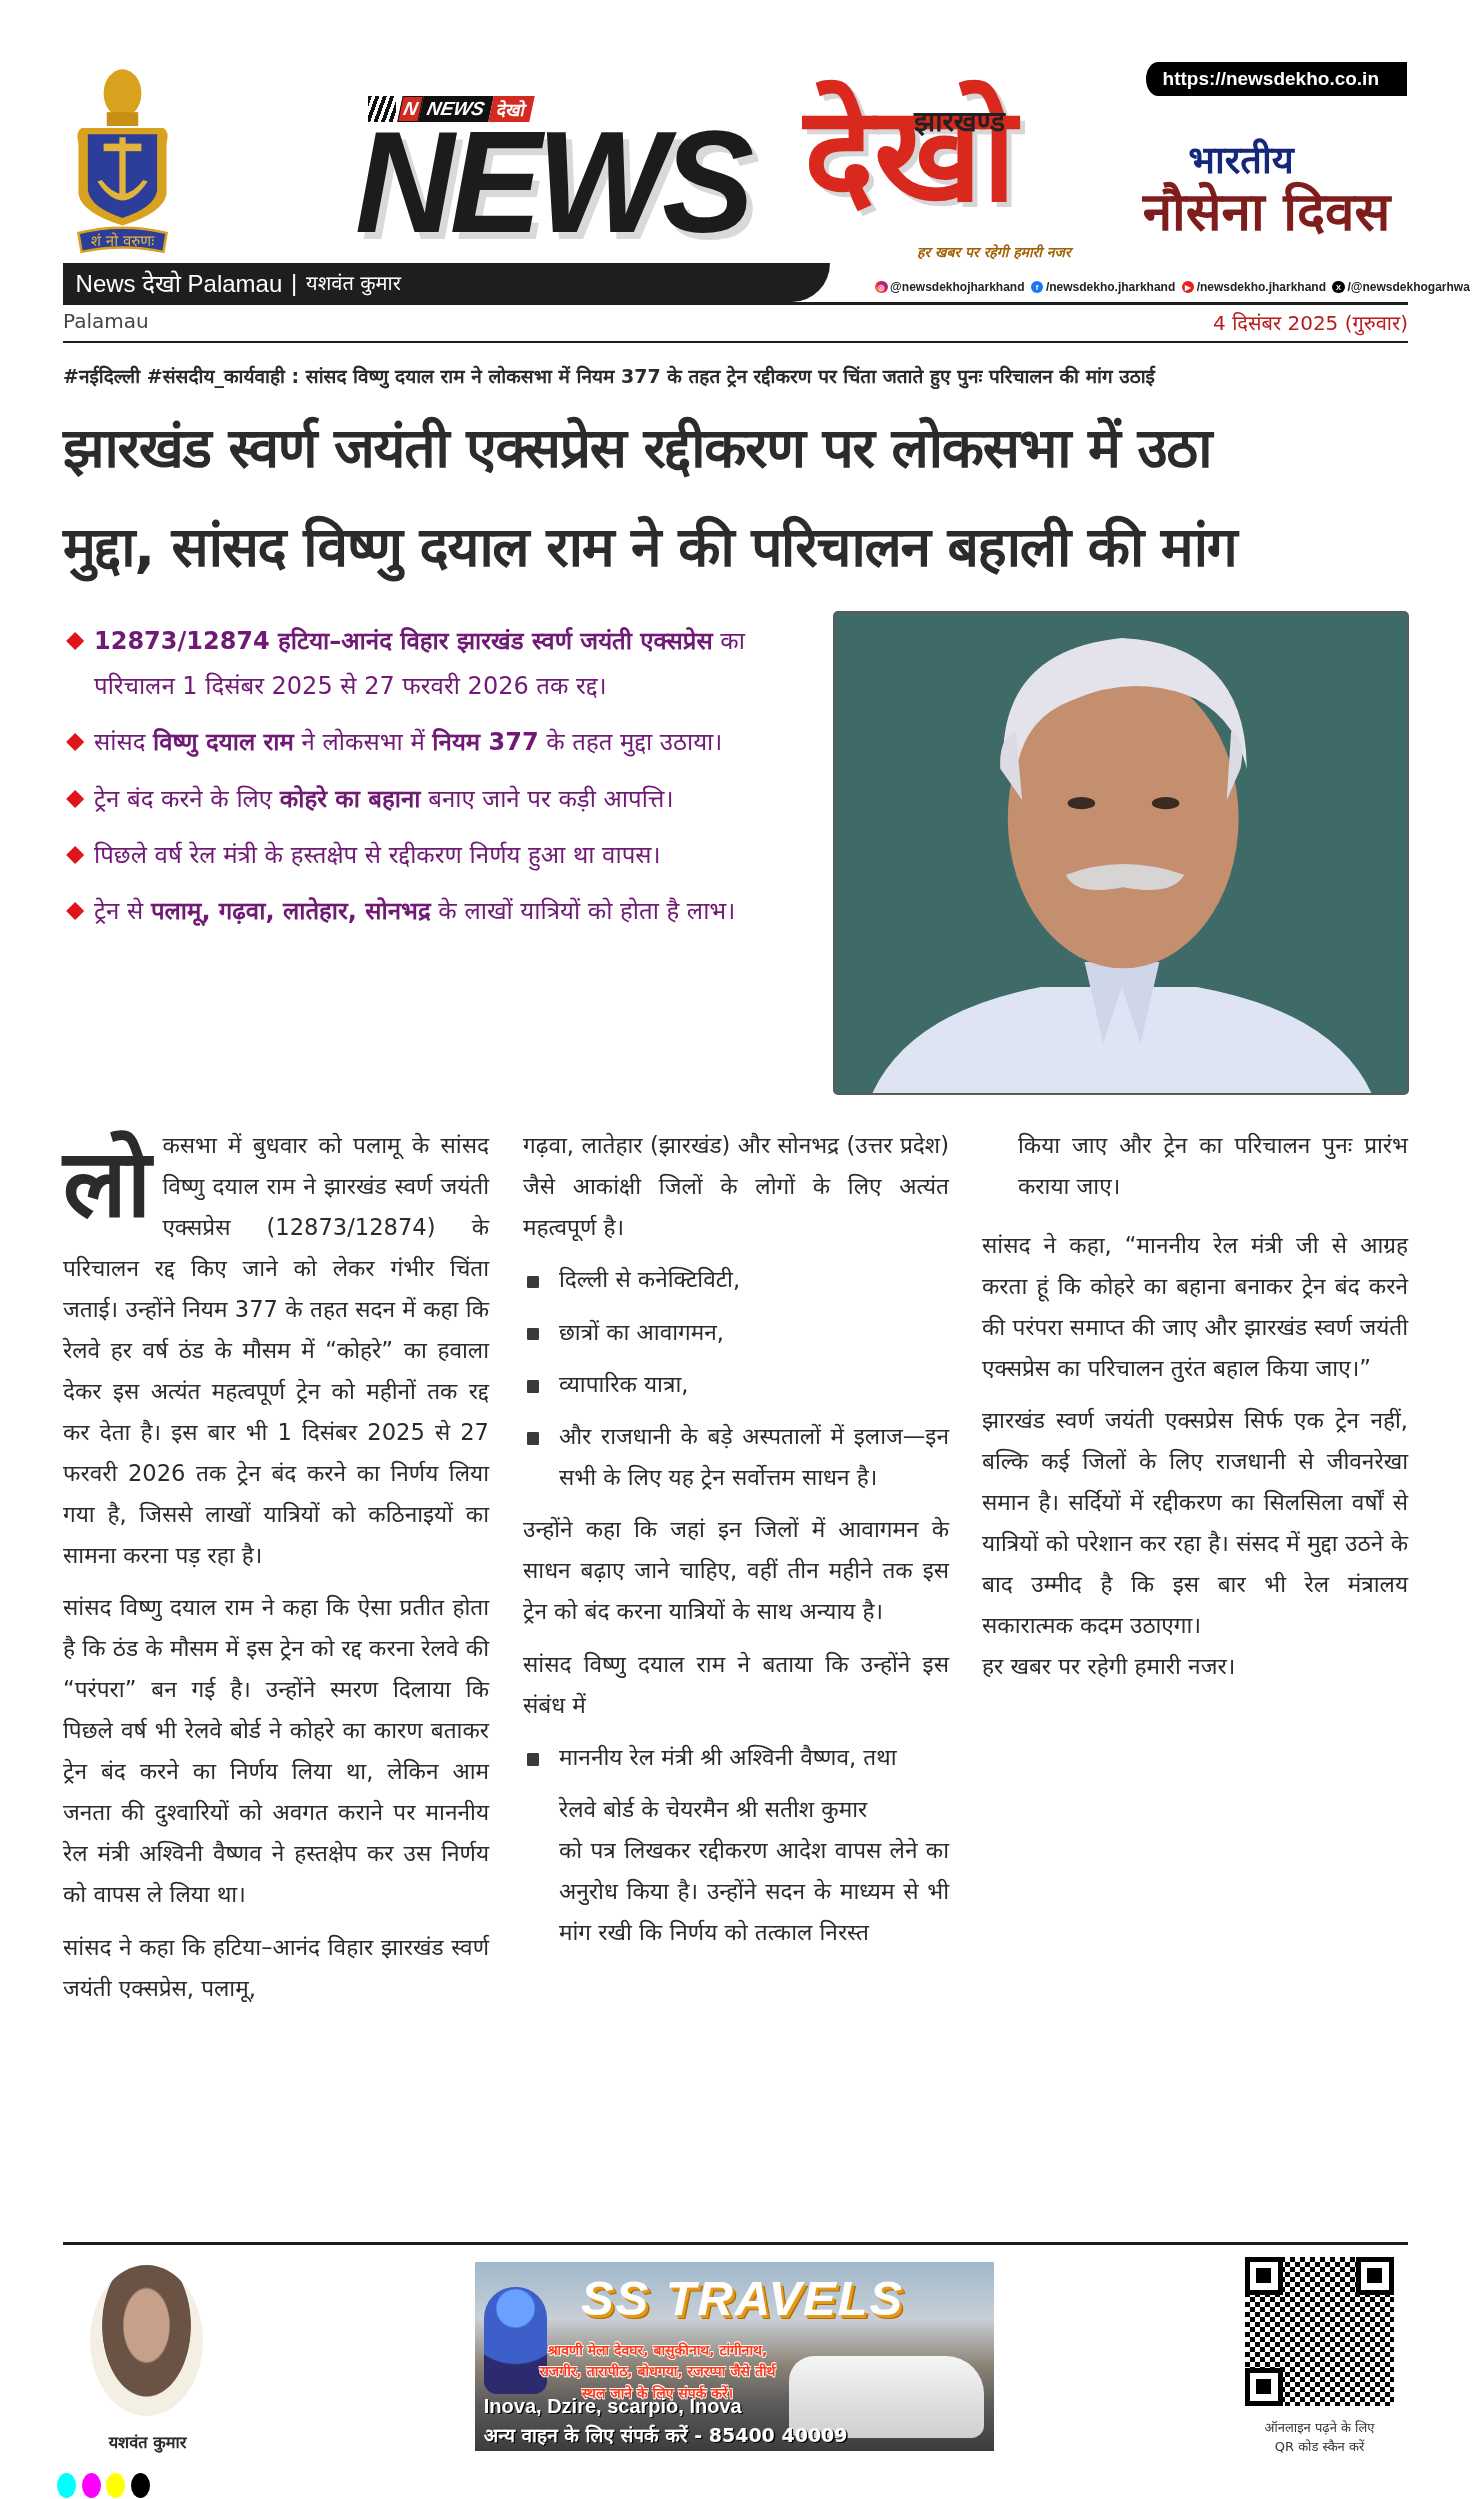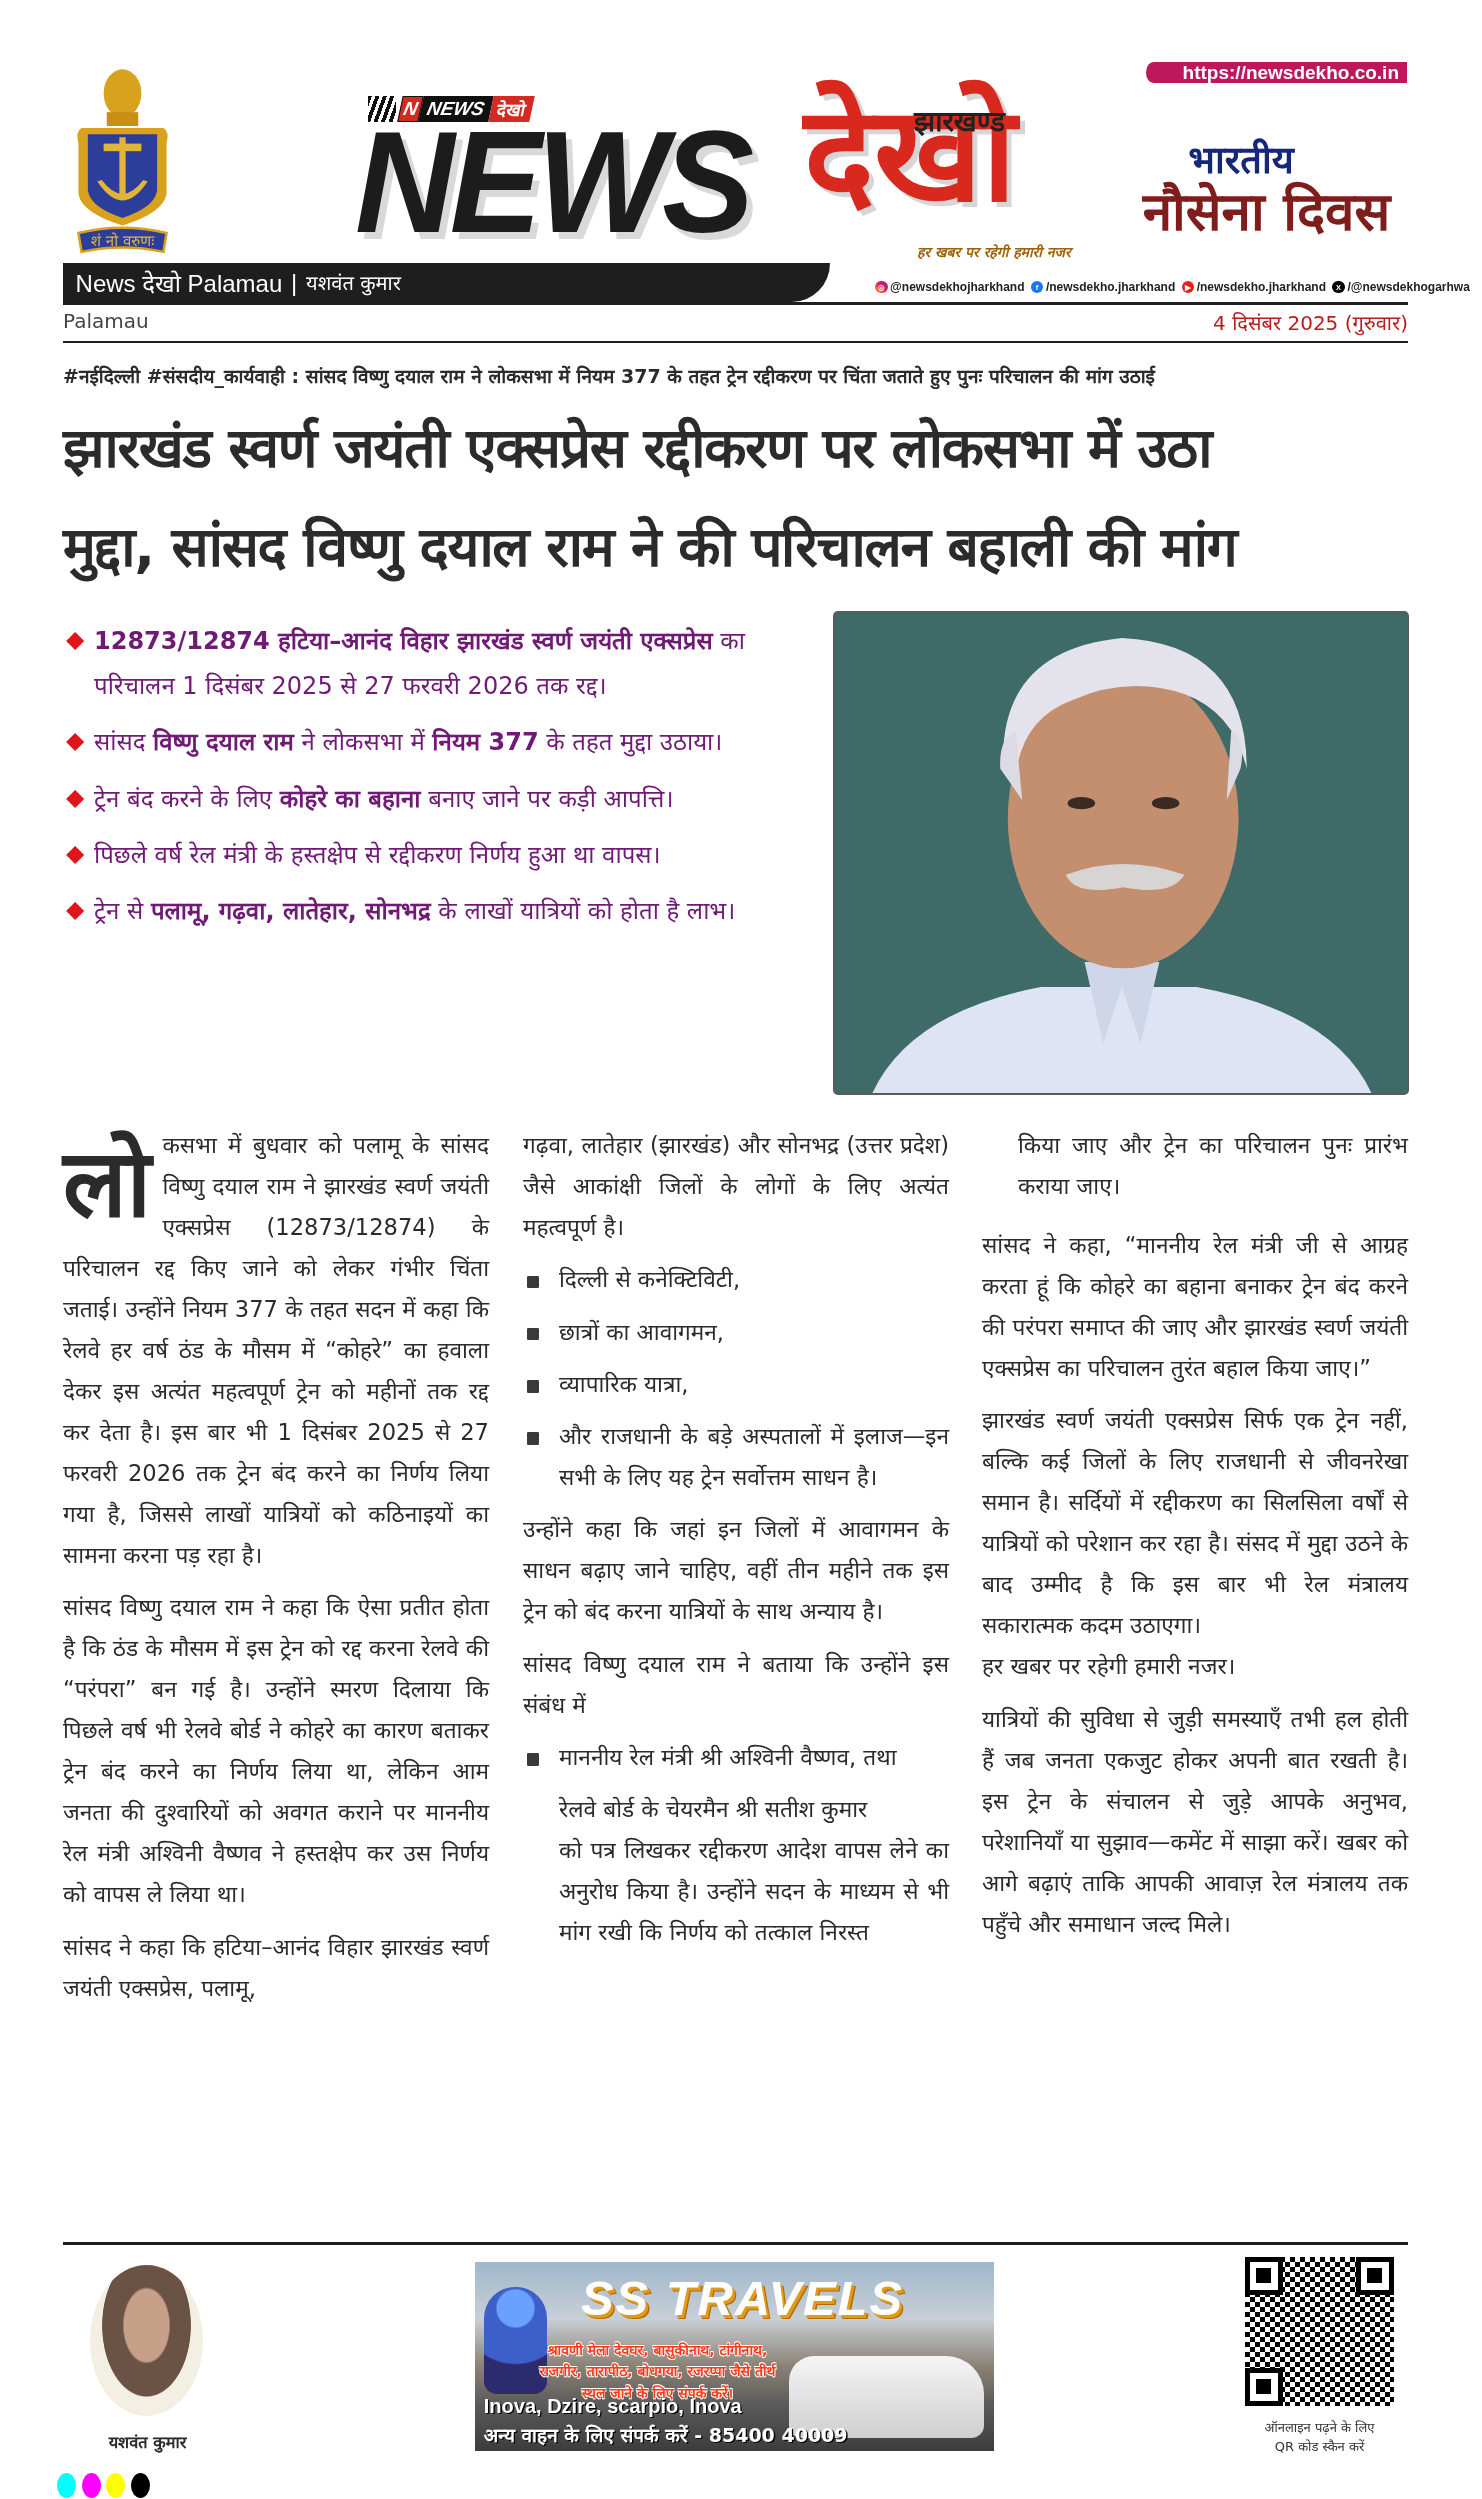--- a/index.html
+++ b/index.html
@@ -22,23 +22,23 @@
     transform: scaleY(1.05);
   }
   .masthead-dekho {
     position: absolute; left: 804px; top: 88px;
     font: bold 132px/1 "DejaVu Sans", sans-serif; color: #d9291f;
     text-shadow: 5px 5px 0 #d6d6d6;
   }
   .masthead-state { position: absolute; left: 914px; top: 101px; font: bold 28px "DejaVu Sans", sans-serif; color: #222; }
   .masthead-tag { position: absolute; left: 917px; top: 242px; font: italic bold 14px "DejaVu Sans", sans-serif; color: #a16207; }
   .url-pill {
-    position: absolute; left: 1146px; top: 62px; width: 261px; height: 21px;
-    background: #be185d; color: #fff; border-radius: 25px 0 0 25px / 35px 0 0 35px;
-    font: bold 19px "Liberation Sans", sans-serif; display:flex; align-items:center; justify-content:flex-end; padding-right: 8px;
+    position: absolute; left: 1146px; top: 62px; width: 261px; height: 34px;
+    background: #000000; color: #fff; border-radius: 25px 0 0 25px / 35px 0 0 35px;
+    font: bold 19px "Liberation Sans", sans-serif; display:flex; align-items:center; justify-content:flex-end; padding-right: 28px;
   }
   .navy-1 { position: absolute; left: 1128px; top: 132px; width: 226px; text-align: center; font: bold 38px "DejaVu Sans", sans-serif; color: #15277a; }
   .navy-2 { position: absolute; left: 1122px; top: 173px; width: 289px; text-align: center; font: bold 53px "DejaVu Sans", sans-serif; color: #7f1d1d; }
   .byline-bar {
     position: absolute; left: 63px; top: 263px; width: 767px; height: 39px;
     background: #1e1e1e; border-radius: 0 0 38px 0 / 0 0 39px 0;
     color: #fff; font: 24px "Liberation Sans", sans-serif; display:flex; align-items:center; padding-left: 12.6px;
   }
   .byline-bar .sep { margin: 0 8.8px; }
   .byline-bar .sub { font-family: "DejaVu Sans", sans-serif; font-size: 20px; }
@@ -230,21 +230,20 @@
   </ul>
   <p class="indent" style="margin-bottom:0">रेलवे बोर्ड के चेयरमैन श्री सतीश कुमार</p>
   <p class="indent">को पत्र लिखकर रद्दीकरण आदेश वापस लेने का अनुरोध किया है। उन्होंने सदन के माध्यम से भी मांग रखी कि निर्णय को तत्काल निरस्त</p>
 </div>
 
 <div class="col col3">
   <p class="indent" style="margin-bottom:18px">किया जाए और ट्रेन का परिचालन पुनः प्रारंभ कराया जाए।</p>
   <p>सांसद ने कहा, “माननीय रेल मंत्री जी से आग्रह करता हूं कि कोहरे का बहाना बनाकर ट्रेन बंद करने की परंपरा समाप्त की जाए और झारखंड स्वर्ण जयंती एक्सप्रेस का परिचालन तुरंत बहाल किया जाए।”</p>
   <p style="margin-bottom:0">झारखंड स्वर्ण जयंती एक्सप्रेस सिर्फ एक ट्रेन नहीं, बल्कि कई जिलों के लिए राजधानी से जीवनरेखा समान है। सर्दियों में रद्दीकरण का सिलसिला वर्षों से यात्रियों को परेशान कर रहा है। संसद में मुद्दा उठने के बाद उम्मीद है कि इस बार भी रेल मंत्रालय सकारात्मक कदम उठाएगा।</p>
   <p>हर खबर पर रहेगी हमारी नजर।</p>
-  <p>यात्रियों की सुविधा से जुड़ी समस्याएँ तभी हल होती हैं जब जनता एकजुट होकर अपनी बात रखती है। इस ट्रेन के संचालन से जुड़े आपके अनुभव, परेशानियाँ या सुझाव—कमेंट में साझा करें। खबर को आगे बढ़ाएं ताकि आपकी आवाज़ रेल मंत्रालय तक पहुँचे और समाधान जल्द मिले।</p>
 </div>
 
 <div class="rule-foot"></div>
 
 <div class="reporter-photo"></div>
 <div class="reporter-name">यशवंत कुमार</div>
 
 <div class="cmyk">
   <span style="background:#00ffff"></span>
   <span style="background:#ff00ff"></span>

